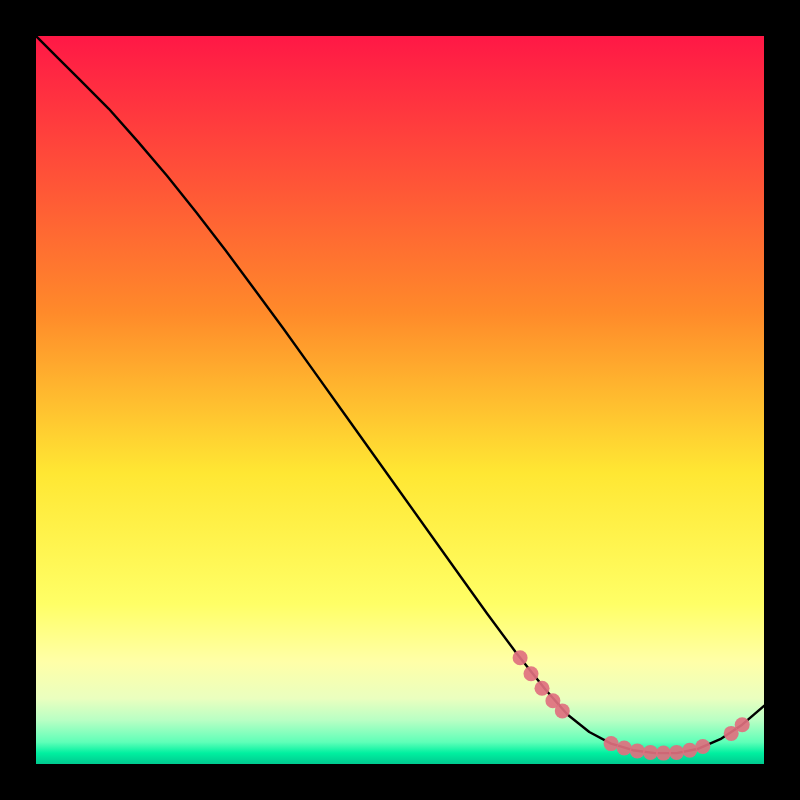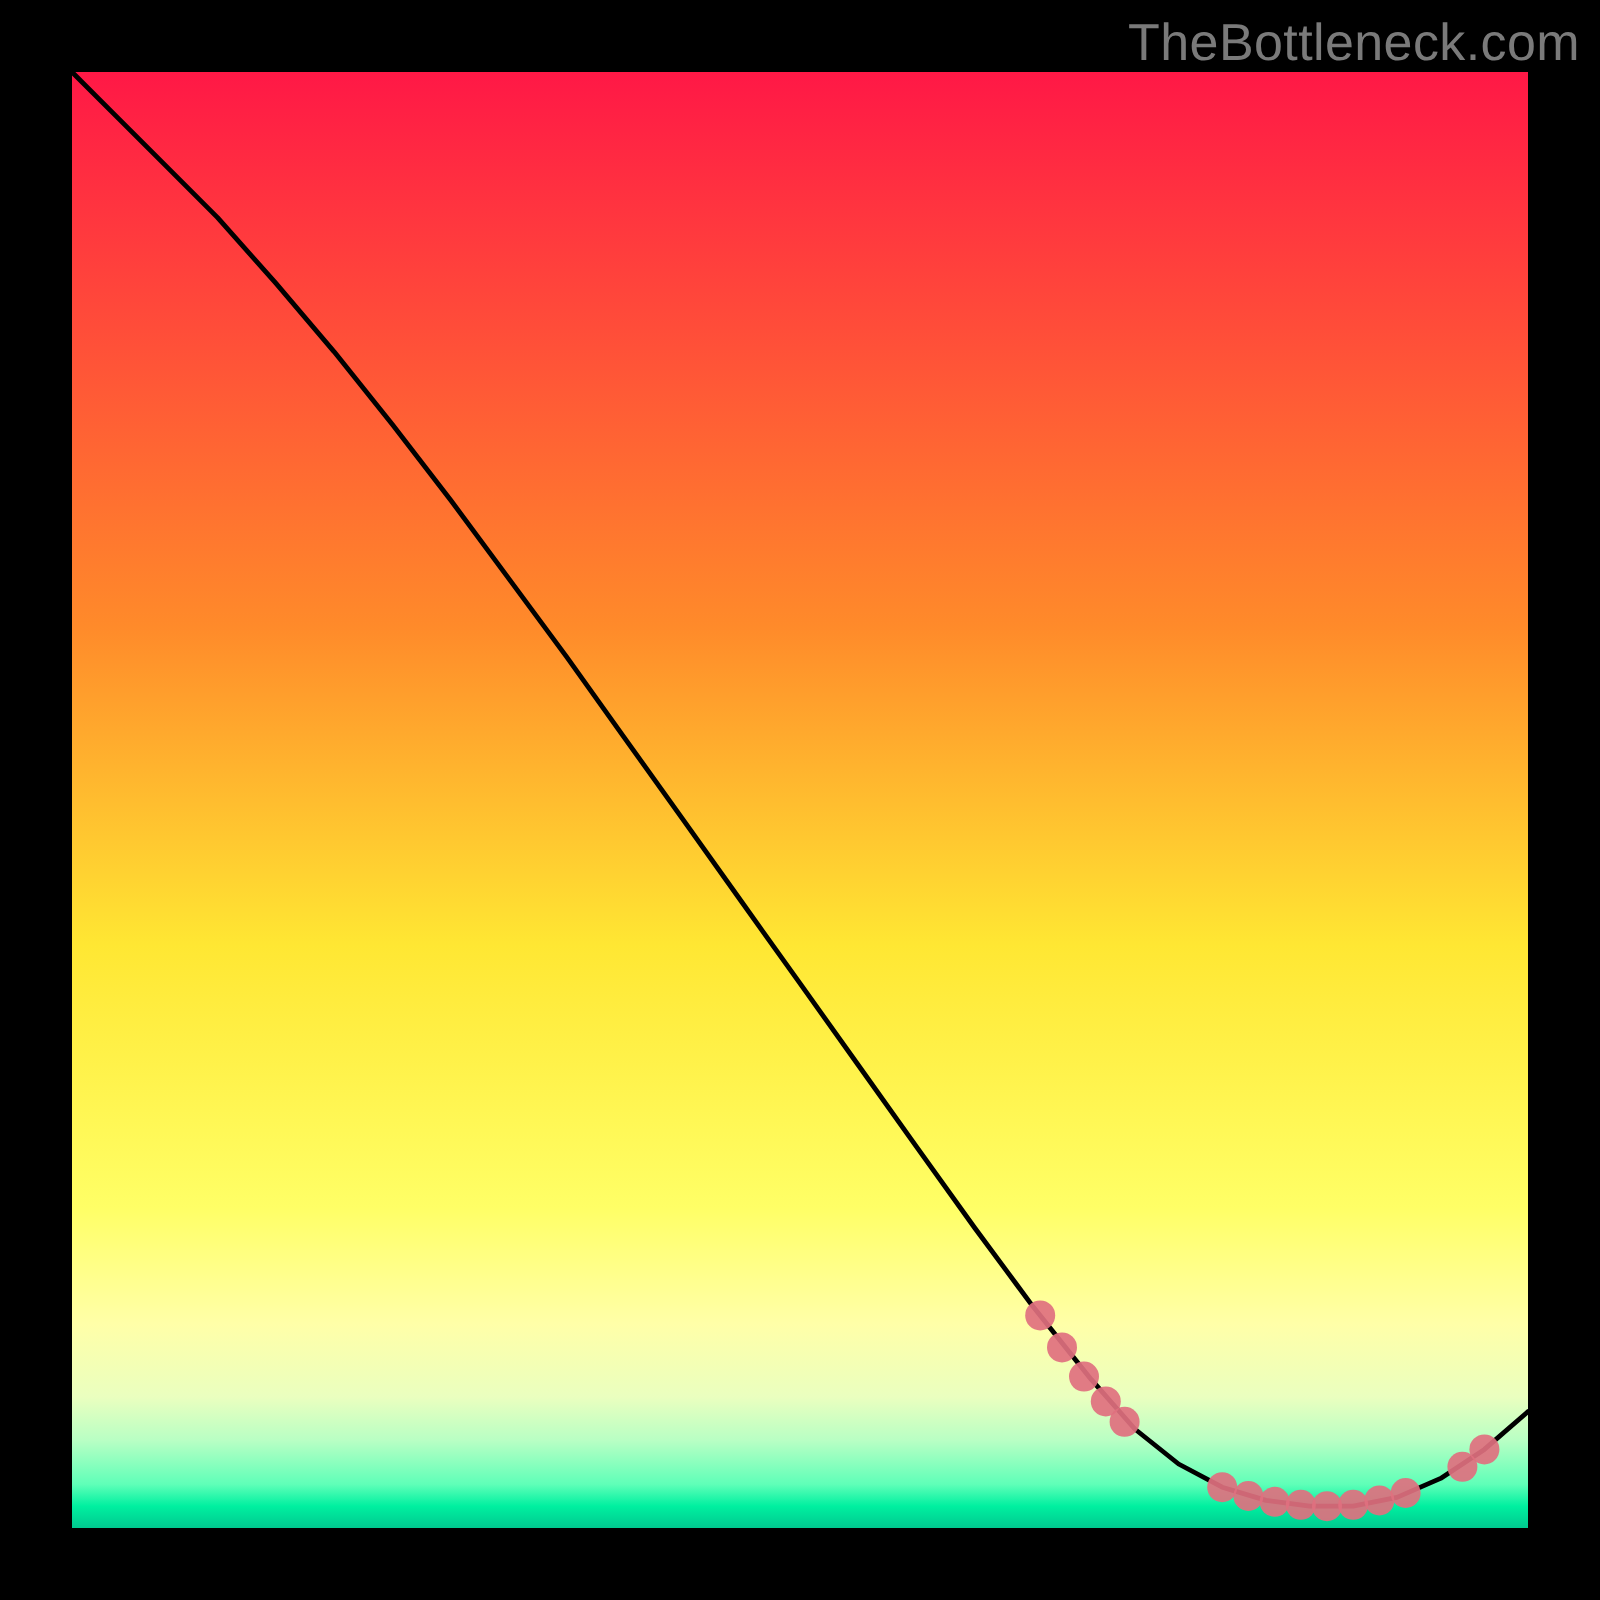--- a/index.html
+++ b/index.html
@@ -44,21 +44,20 @@
   .dot {
     fill: #e0707f;
     fill-opacity: 0.92;
   }
 </style>
 </head>
 <body>
 
 <div class="frame">
 
-  <div class="watermark">TheBottleneck.com</div>
 
   <div class="plot-area">
     <svg viewBox="0 0 728 728">
       <defs>
         <linearGradient id="bg-grad" x1="0" y1="0" x2="0" y2="1">
         <stop offset="0.00%" stop-color="#ff1846"></stop>
             <stop offset="38.00%" stop-color="#ff8a2a"></stop>
             <stop offset="60.00%" stop-color="#ffe733"></stop>
             <stop offset="78.00%" stop-color="#ffff66"></stop>
             <stop offset="86.00%" stop-color="#ffffa8"></stop>

